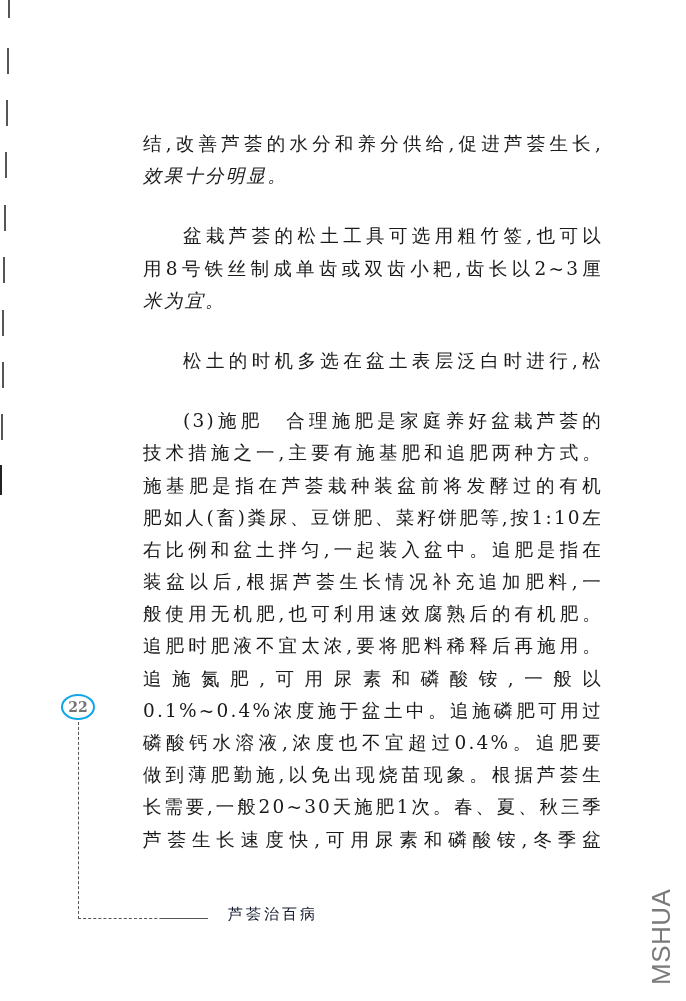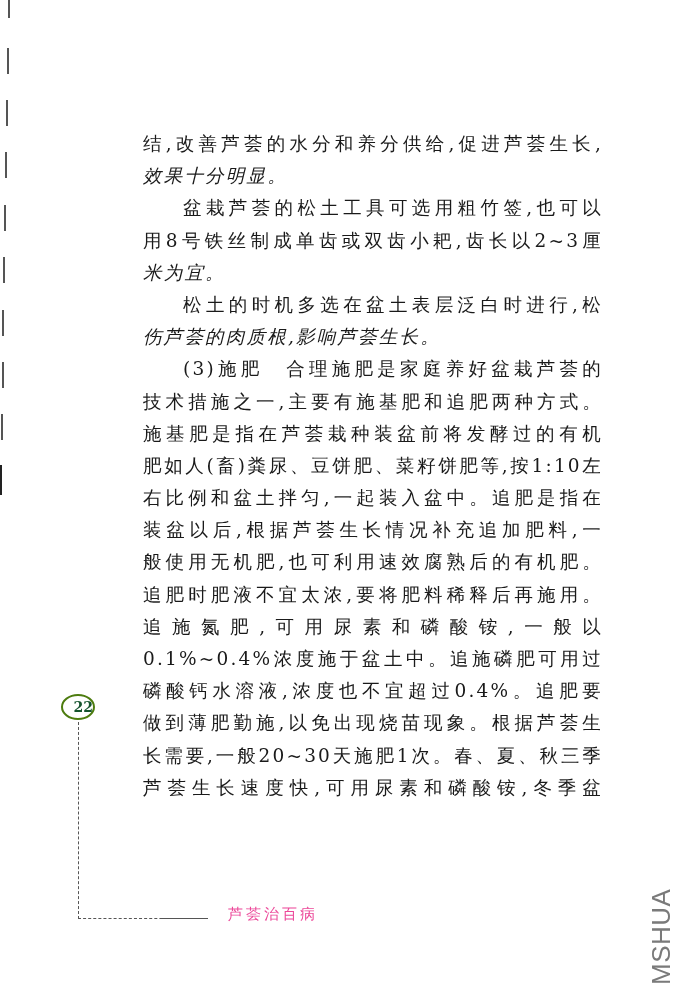--- a/index.html
+++ b/index.html
@@ -11,41 +11,41 @@
     .margin-dash {
       position: absolute; width: 2px; background: #555; left: 0;
     }
     .body-text {
       position: absolute; left: 143px; top: 128px; width: 460px;
     }
     .line {
       height: 32.2px; line-height: 32.2px; font-size: 18.5px; white-space: nowrap;
       letter-spacing: 2.2px; text-align: justify; text-align-last: justify;
     }
-    .line.indent { padding-left: 40px; }
+    .line.indent { padding-left: 40px; margin-top: 28px; }
     .line.last { text-align-last: left; font-style: italic; }
     .page-num {
       position: absolute; left: 61px; top: 694px; width: 34px; height: 26px;
-      border: 2px solid #4d7c0f; border-radius: 50%; box-sizing: border-box;
-      font: bold 14px "DejaVu Serif", serif; text-align: right; line-height: 22px; color: #14532d;
+      border: 2px solid #0ea5e9; border-radius: 50%; box-sizing: border-box;
+      font: bold 14px "DejaVu Serif", serif; text-align: center; line-height: 22px; color: #737373;
     }
     .vert-line {
       position: absolute; left: 78px; top: 722px; height: 197px; width: 0;
       border-left: 1.5px dashed #555;
     }
     .horiz-line {
       position: absolute; left: 78px; top: 918px; width: 120px; height: 0;
       border-top: 1.5px dashed #555;
     }
     .horiz-solid {
       position: absolute; left: 160px; top: 918px; width: 48px; height: 0;
       border-top: 1.5px solid #555;
     }
     .footer-title {
-      position: absolute; left: 228px; top: 905px; font-size: 15px; letter-spacing: 3px; color: #ec4899;
+      position: absolute; left: 228px; top: 905px; font-size: 15px; letter-spacing: 3px; color: #0f172a;
     }
     .watermark {
       position: absolute; left: 646px; top: 985px; transform-origin: left top; transform: rotate(-90deg);
       font-family: "Liberation Sans", sans-serif; font-size: 26px; color: #7a7a7a; letter-spacing: 0.5px;
     }
   </style>
 </head>
 <body>
 
 <div class="page">
@@ -61,21 +61,20 @@
   <div class="margin-dash" style="left:1px;top:414px;height:26px;"></div>
   <div class="margin-dash" style="left:0px;top:465px;height:30px;background:#222;"></div>
 
   <div class="body-text">
     <div class="line">结,改善芦荟的水分和养分供给,促进芦荟生长,</div>
     <div class="line last">效果十分明显。</div>
     <div class="line indent">盆栽芦荟的松土工具可选用粗竹签,也可以</div>
     <div class="line">用8号铁丝制成单齿或双齿小耙,齿长以2~3厘</div>
     <div class="line last">米为宜。</div>
     <div class="line indent">松土的时机多选在盆土表层泛白时进行,松</div>
-    <div class="line last">伤芦荟的肉质根,影响芦荟生长。</div>
     <div class="line indent">(3)施肥　合理施肥是家庭养好盆栽芦荟的</div>
     <div class="line">技术措施之一,主要有施基肥和追肥两种方式。</div>
     <div class="line">施基肥是指在芦荟栽种装盆前将发酵过的有机</div>
     <div class="line">肥如人(畜)粪尿、豆饼肥、菜籽饼肥等,按1:10左</div>
     <div class="line">右比例和盆土拌匀,一起装入盆中。追肥是指在</div>
     <div class="line">装盆以后,根据芦荟生长情况补充追加肥料,一</div>
     <div class="line">般使用无机肥,也可利用速效腐熟后的有机肥。</div>
     <div class="line">追肥时肥液不宜太浓,要将肥料稀释后再施用。</div>
     <div class="line">追施氮肥,可用尿素和磷酸铵,一般以</div>
     <div class="line">0.1%~0.4%浓度施于盆土中。追施磷肥可用过</div>

